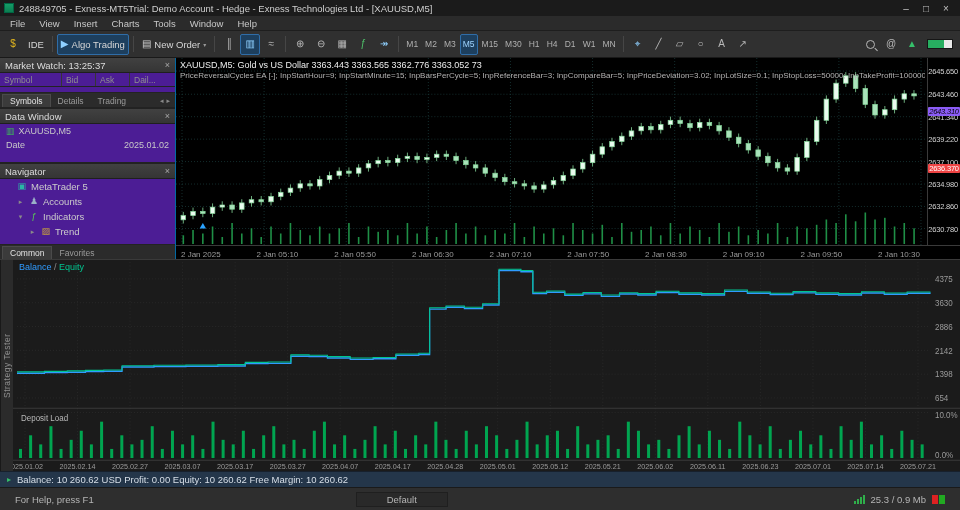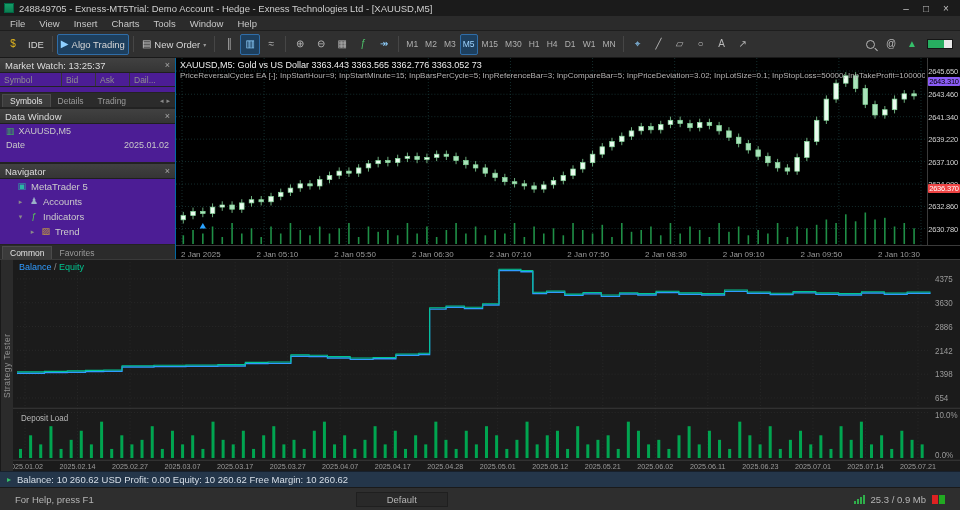--- a/index.html
+++ b/index.html
@@ -551,22 +551,22 @@
     </div>
     <div class="price-scale" id="price-scale">
         <span class="price-label" style="top: 9px;">2645.650</span>
         <span class="price-label" style="top: 32px;">2643.460</span>
         <span class="price-label" style="top: 55px;">2641.340</span>
         <span class="price-label" style="top: 77px;">2639.220</span>
         <span class="price-label" style="top: 100px;">2637.100</span>
         <span class="price-label" style="top: 122px; margin-left: 34px;">2634.980</span>
         <span class="price-label" style="top: 144px;">2632.860</span>
         <span class="price-label" style="top: 167px;">2630.780</span>
-        <span class="price-tag" style="top: 19px; background: #8b5cf6; color: rgb(0, 0, 0);">2643.310</span>
-        <span class="price-tag" style="top: 106px; background: #ef4444; color: rgb(255, 255, 255); margin-top: 20px;">2636.370</span>
+        <span class="price-tag" style="top: 49px; background: #8b5cf6; color: rgb(0, 0, 0); font-style: italic;">2643.310</span>
+        <span class="price-tag" style="top: 106px; background: #ef4444; color: rgb(255, 255, 255);">2636.370</span>
       </div>
     <div class="time-scale" id="time-scale">
         <span>2 Jan 2025</span>
         <span>2 Jan 05:10</span>
         <span>2 Jan 05:50</span>
         <span>2 Jan 06:30</span>
         <span>2 Jan 07:10</span>
         <span>2 Jan 07:50</span>
         <span>2 Jan 08:30</span>
         <span>2 Jan 09:10</span>

